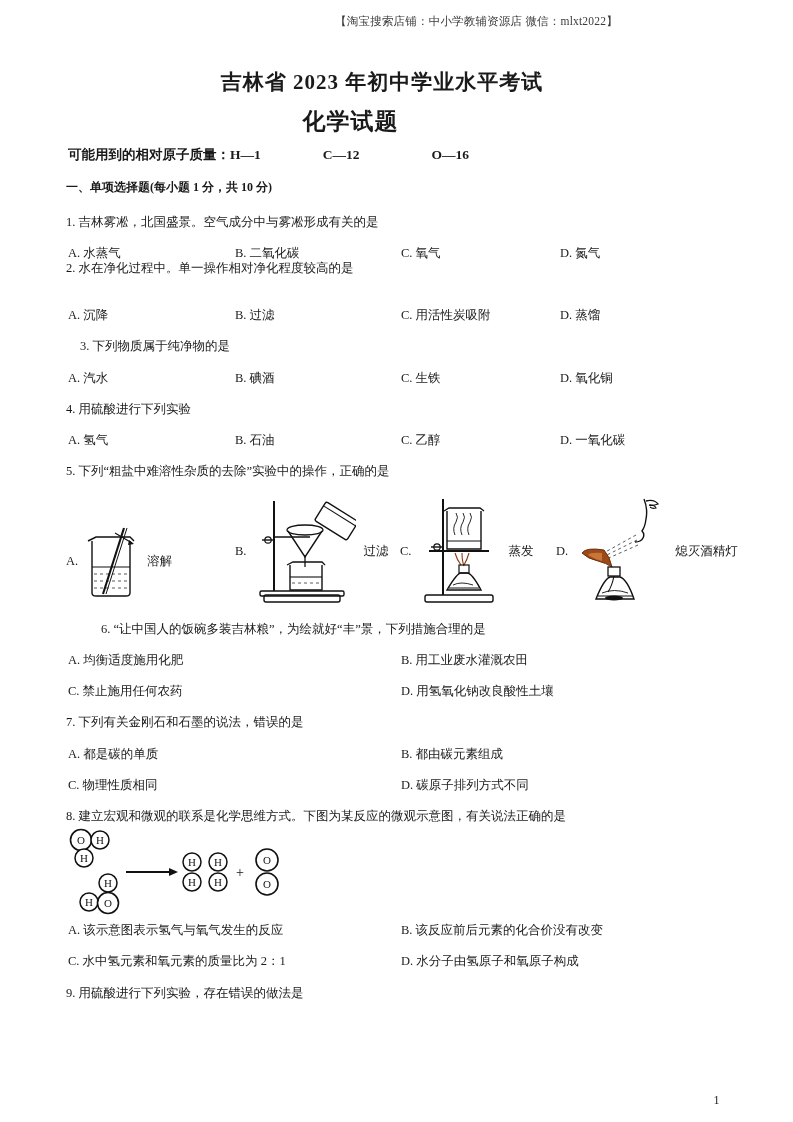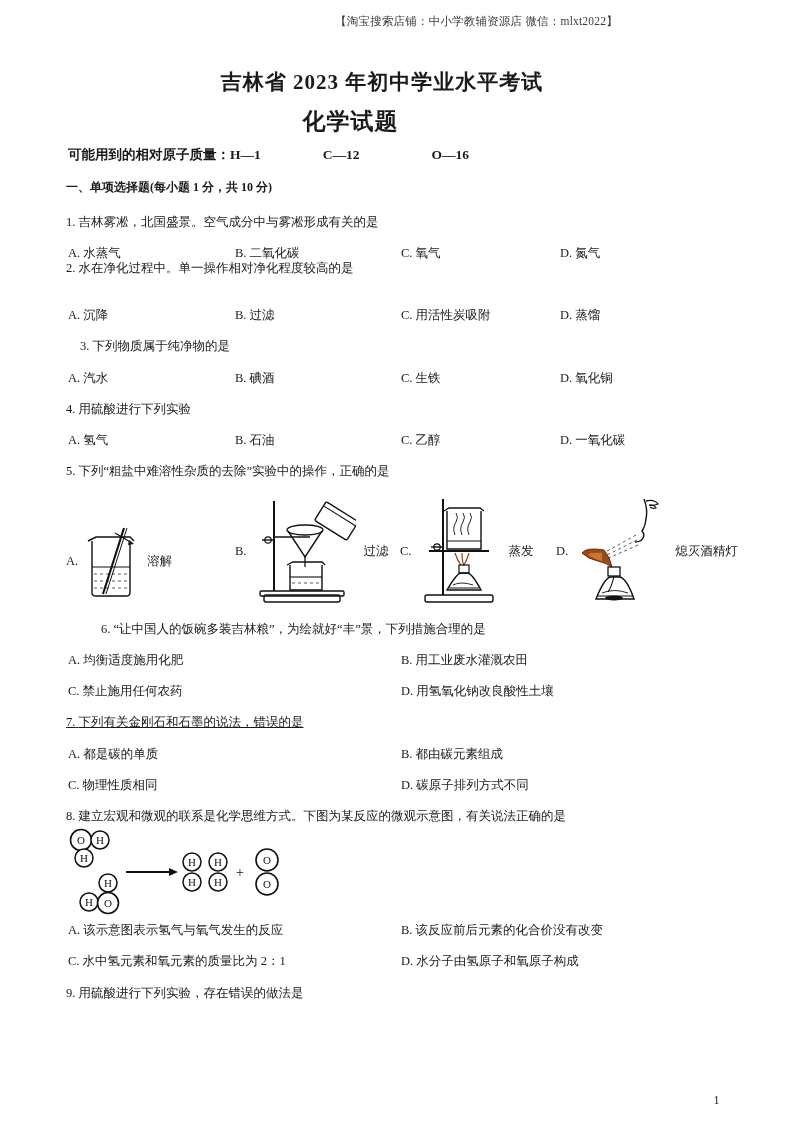--- a/index.html
+++ b/index.html
@@ -250,21 +250,21 @@
   </div>
   <div class="opts2" style="top:652px;left:68px;">
     <span class="o o2a">A. 均衡适度施用化肥</span>
     <span class="o o2b">B. 用工业废水灌溉农田</span>
   </div>
   <div class="opts2" style="top:683px;left:68px;">
     <span class="o o2a">C. 禁止施用任何农药</span>
     <span class="o o2b">D. 用氢氧化钠改良酸性土壤</span>
   </div>
 
-  <div class="qstem" style="top:714px;left:66px;text-decoration:underline;">
+  <div class="qstem" style="top:714px;left:66px;">
     <span>7.</span>
     <span>下列有关金刚石和石墨的说法，错误的是</span>
   </div>
   <div class="opts2" style="top:746px;left:68px;">
     <span class="o o2a">A. 都是碳的单质</span>
     <span class="o o2b">B. 都由碳元素组成</span>
   </div>
   <div class="opts2" style="top:777px;left:68px;">
     <span class="o o2a">C. 物理性质相同</span>
     <span class="o o2b">D. 碳原子排列方式不同</span>

